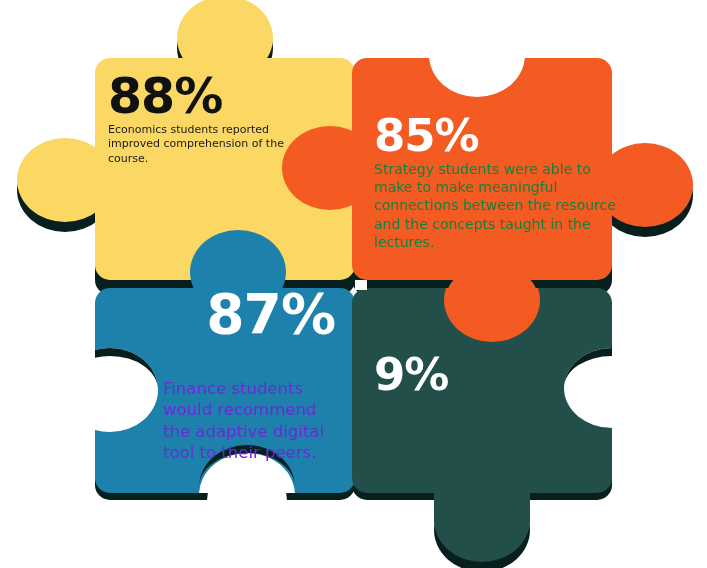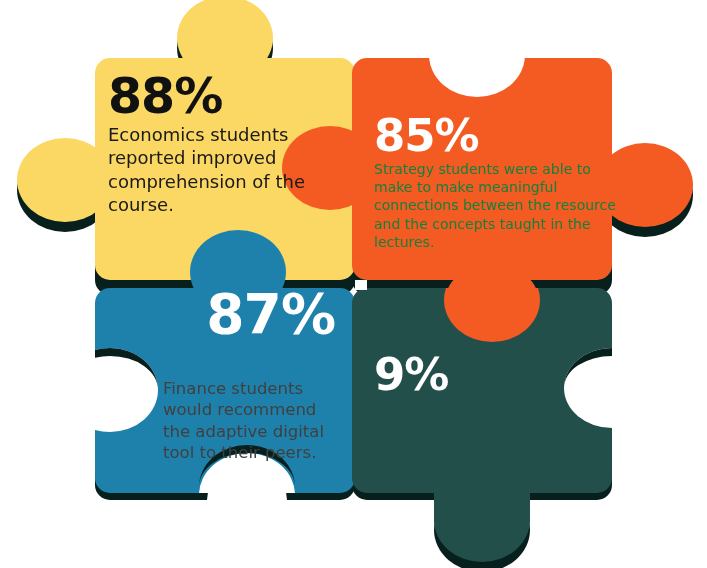--- a/index.html
+++ b/index.html
@@ -50,21 +50,21 @@
     left: 108px;
     top: 72px;
     width: 212px;
   }
   #text-economics .stat-value {
     color: #111111;
     font-size: 49px;
   }
   #text-economics .stat-desc {
     color: #1a1a1a;
-    font-size: 18px;
+    font-size: 11px;
   }
 
   
   #text-strategy {
     left: 374px;
     top: 113px;
     width: 250px;
   }
   #text-strategy .stat-value {
     color: #ffffff;
@@ -81,21 +81,21 @@
     top: 287px;
     width: 180px;
   }
   #text-finance .stat-value {
     color: #ffffff;
     font-size: 55px;
     text-align: right;
     padding-right: 8px;
   }
   #text-finance .stat-desc {
-    color: #404040;
+    color: #6d28d9;
     font-size: 16.5px;
     margin-top: 36px;
   }
 
   
   #text-obhr {
     left: 374px;
     top: 352px;
     width: 215px;
   }

